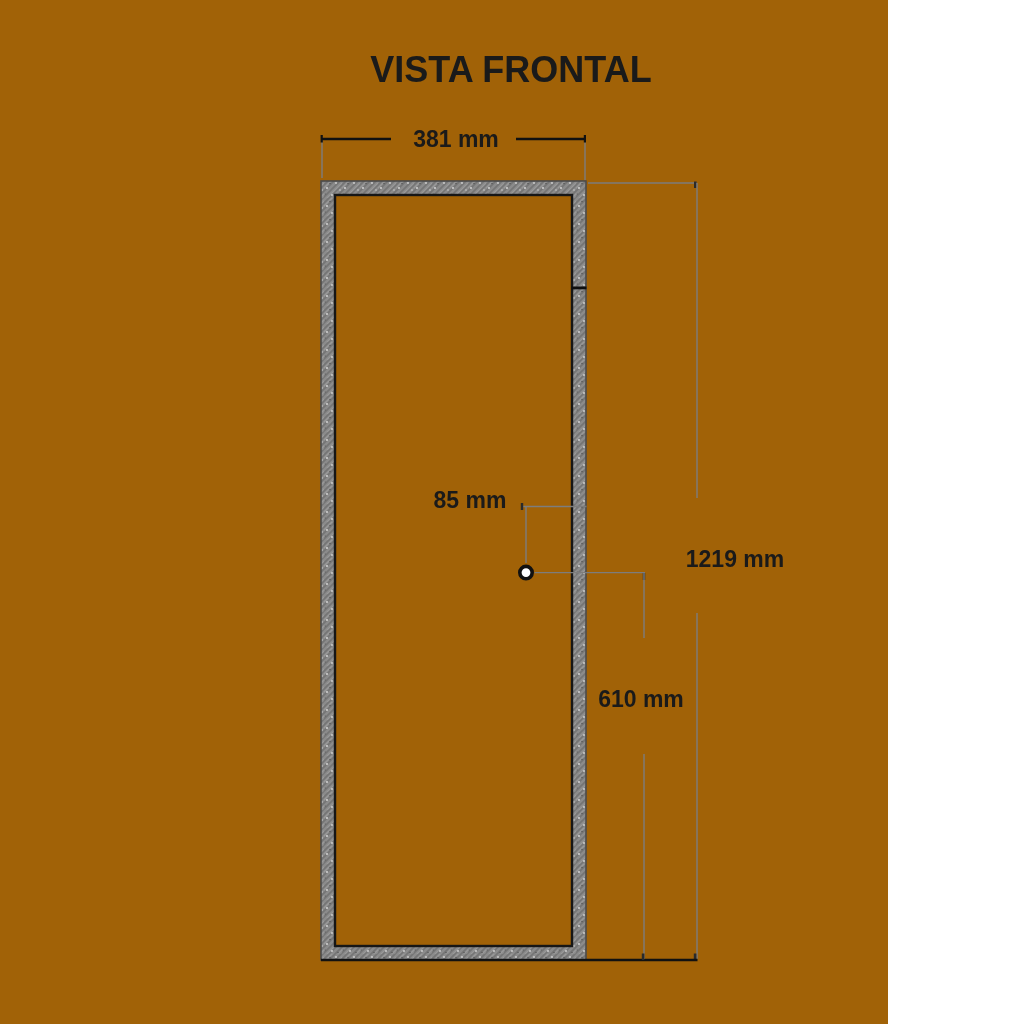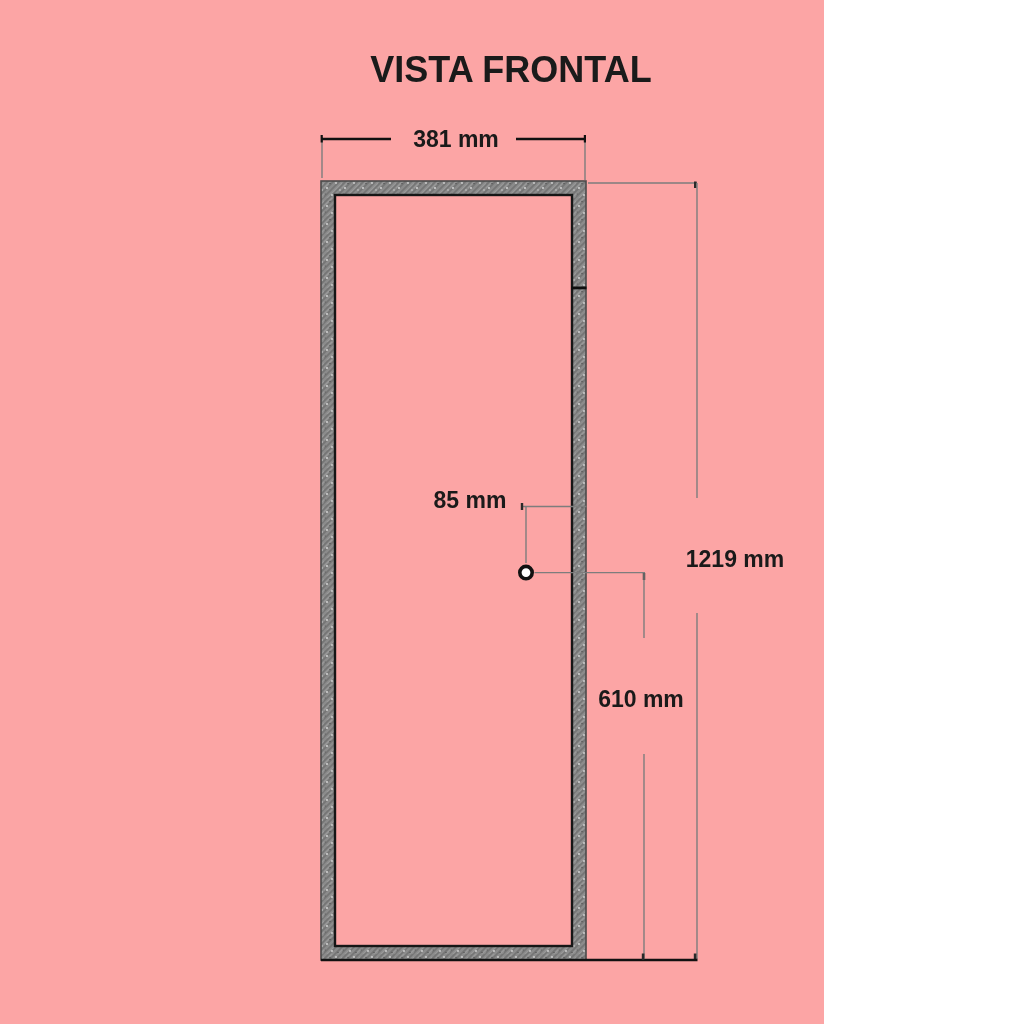--- a/index.html
+++ b/index.html
@@ -1,16 +1,16 @@
 <!DOCTYPE html>
 <html><head>
 <meta charset="utf-8">
 <style>
   html,body{margin:0;padding:0;background:#ffffff;}
-  .page{width:824px;height:1024px;position:relative;background:#fca5a5;overflow:hidden;}
+  .page{width:888px;height:1024px;position:relative;background:#a16207;overflow:hidden;}
   svg{display:block;}
   text{font-family:"Liberation Sans", sans-serif;font-weight:bold;fill:#1a1a1a;}
 </style>
 </head>
 <body>
 <div class="page">
 <svg width="1024" height="1024" viewBox="0 0 1024 1024">
   <defs>
     <pattern id="steel" width="18" height="18" patternUnits="userSpaceOnUse">
       <rect width="18" height="18" fill="#8b8b8b"></rect>

